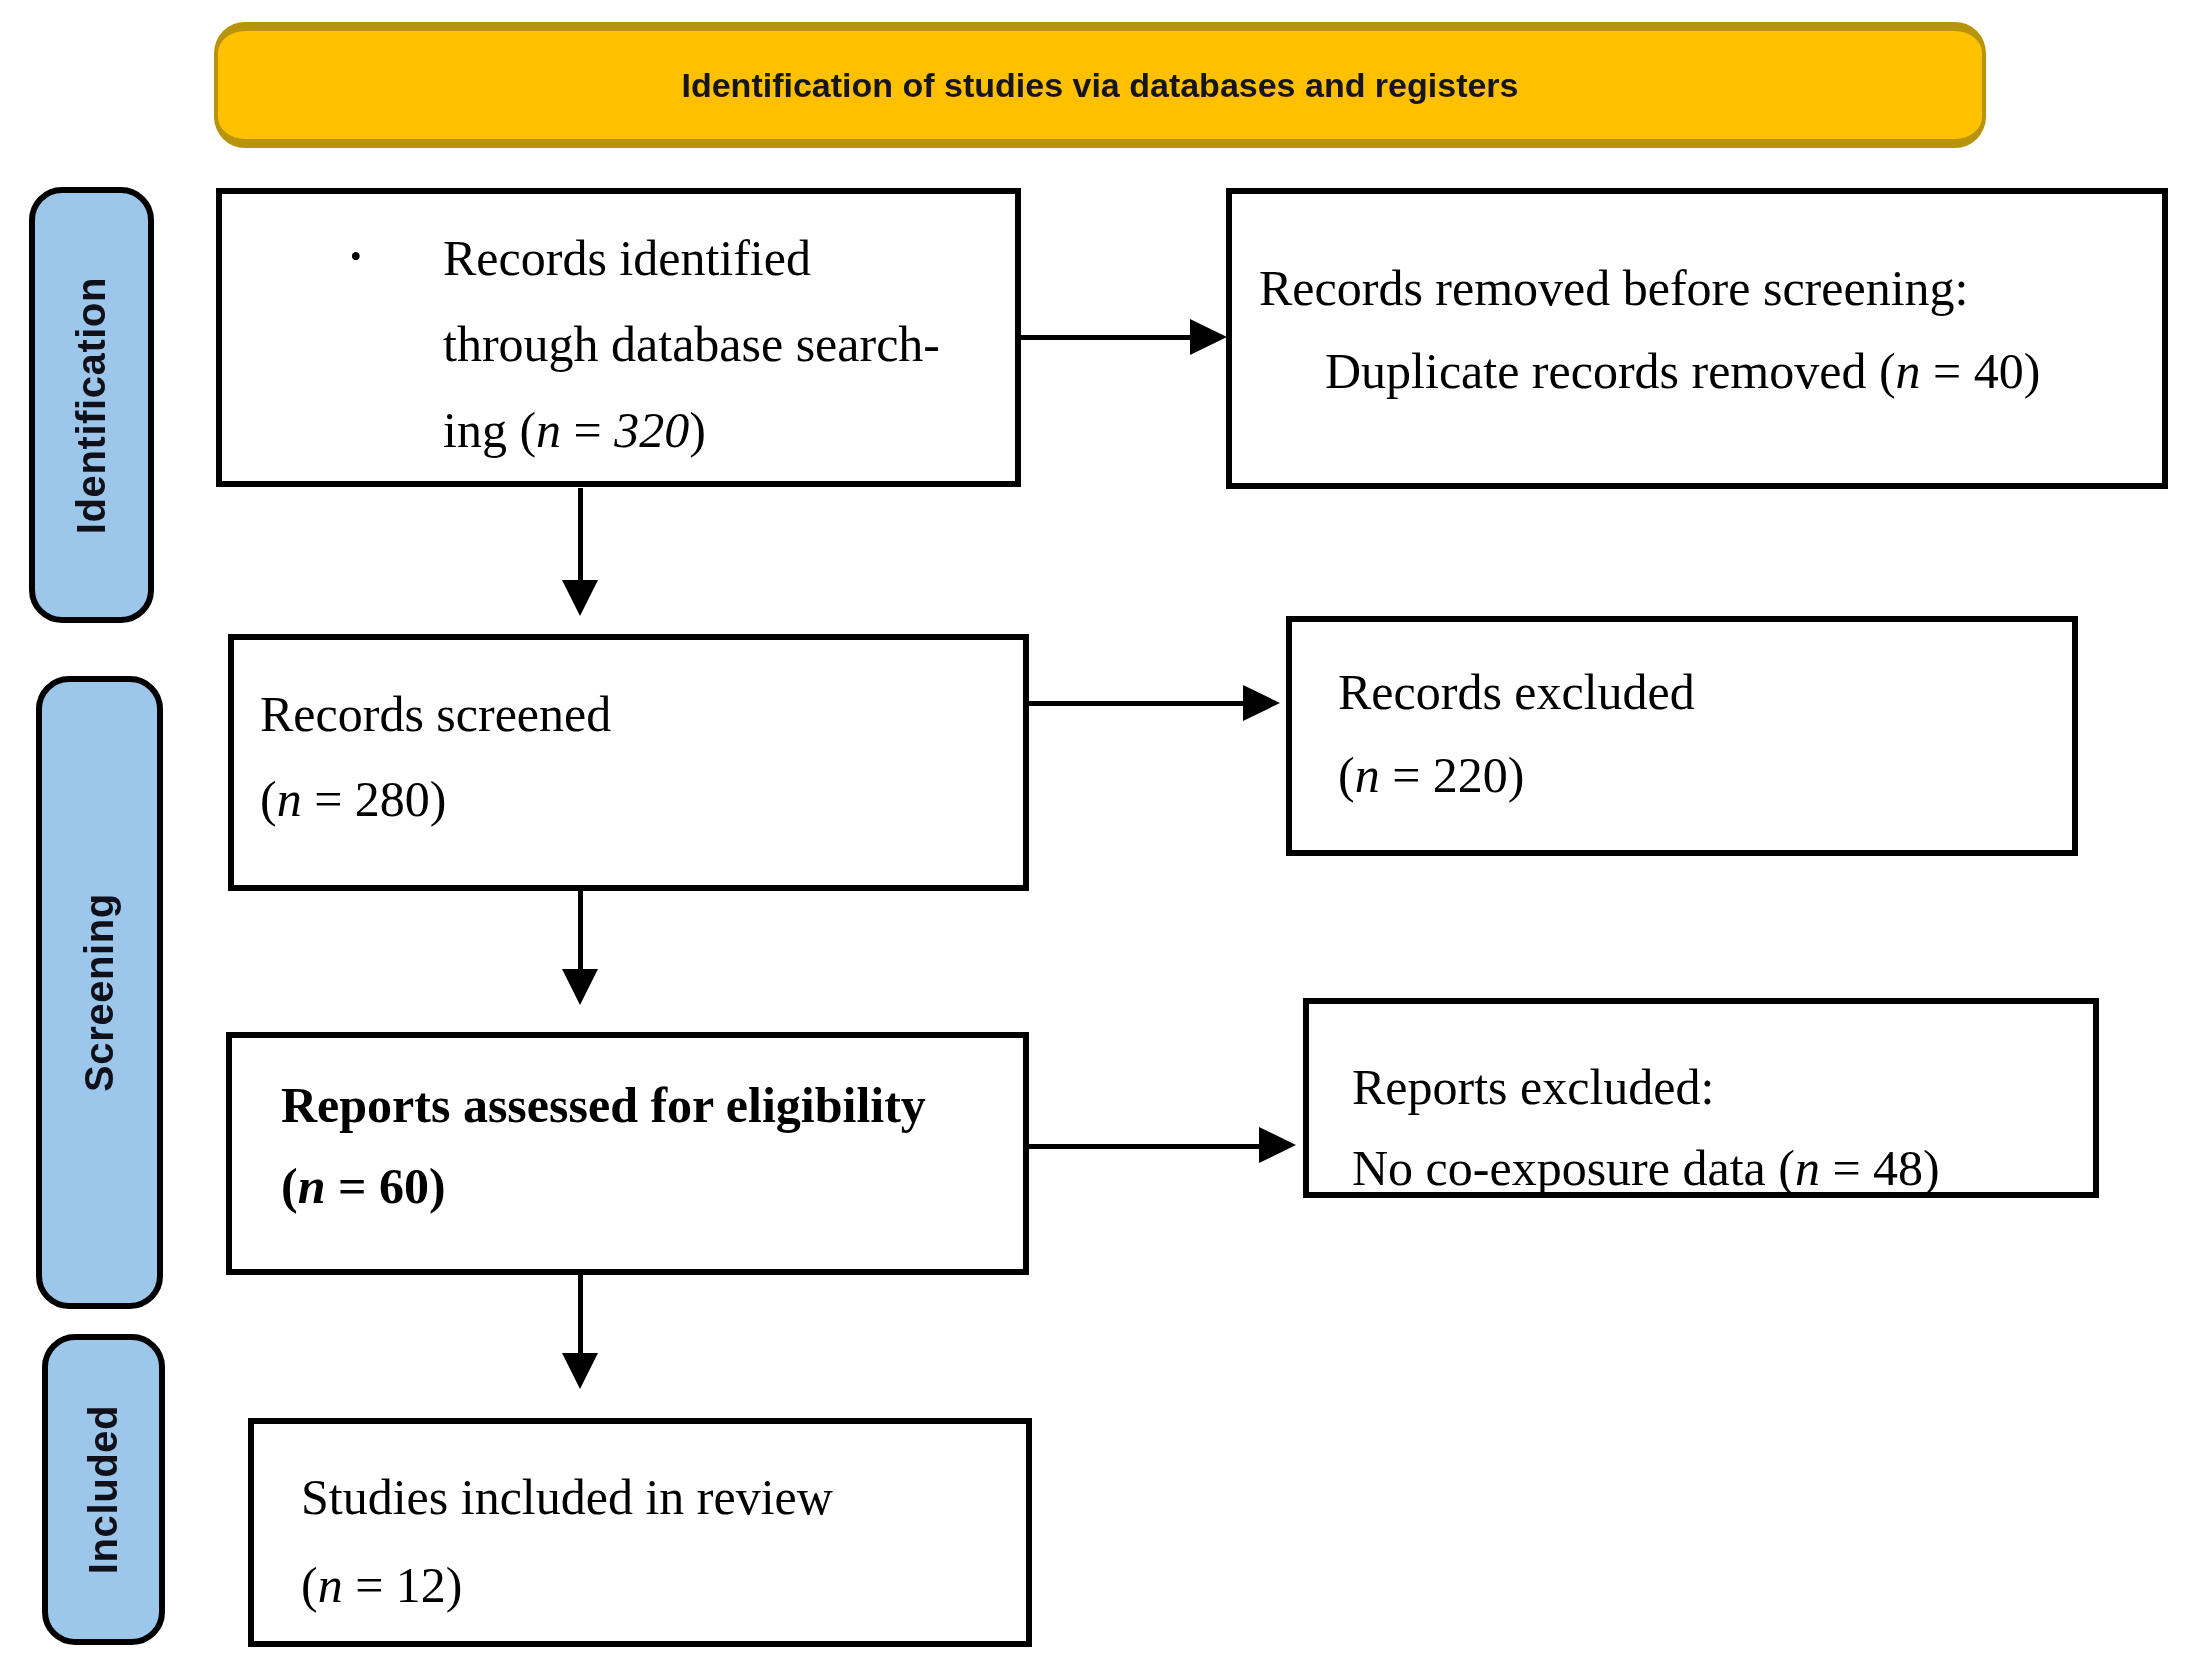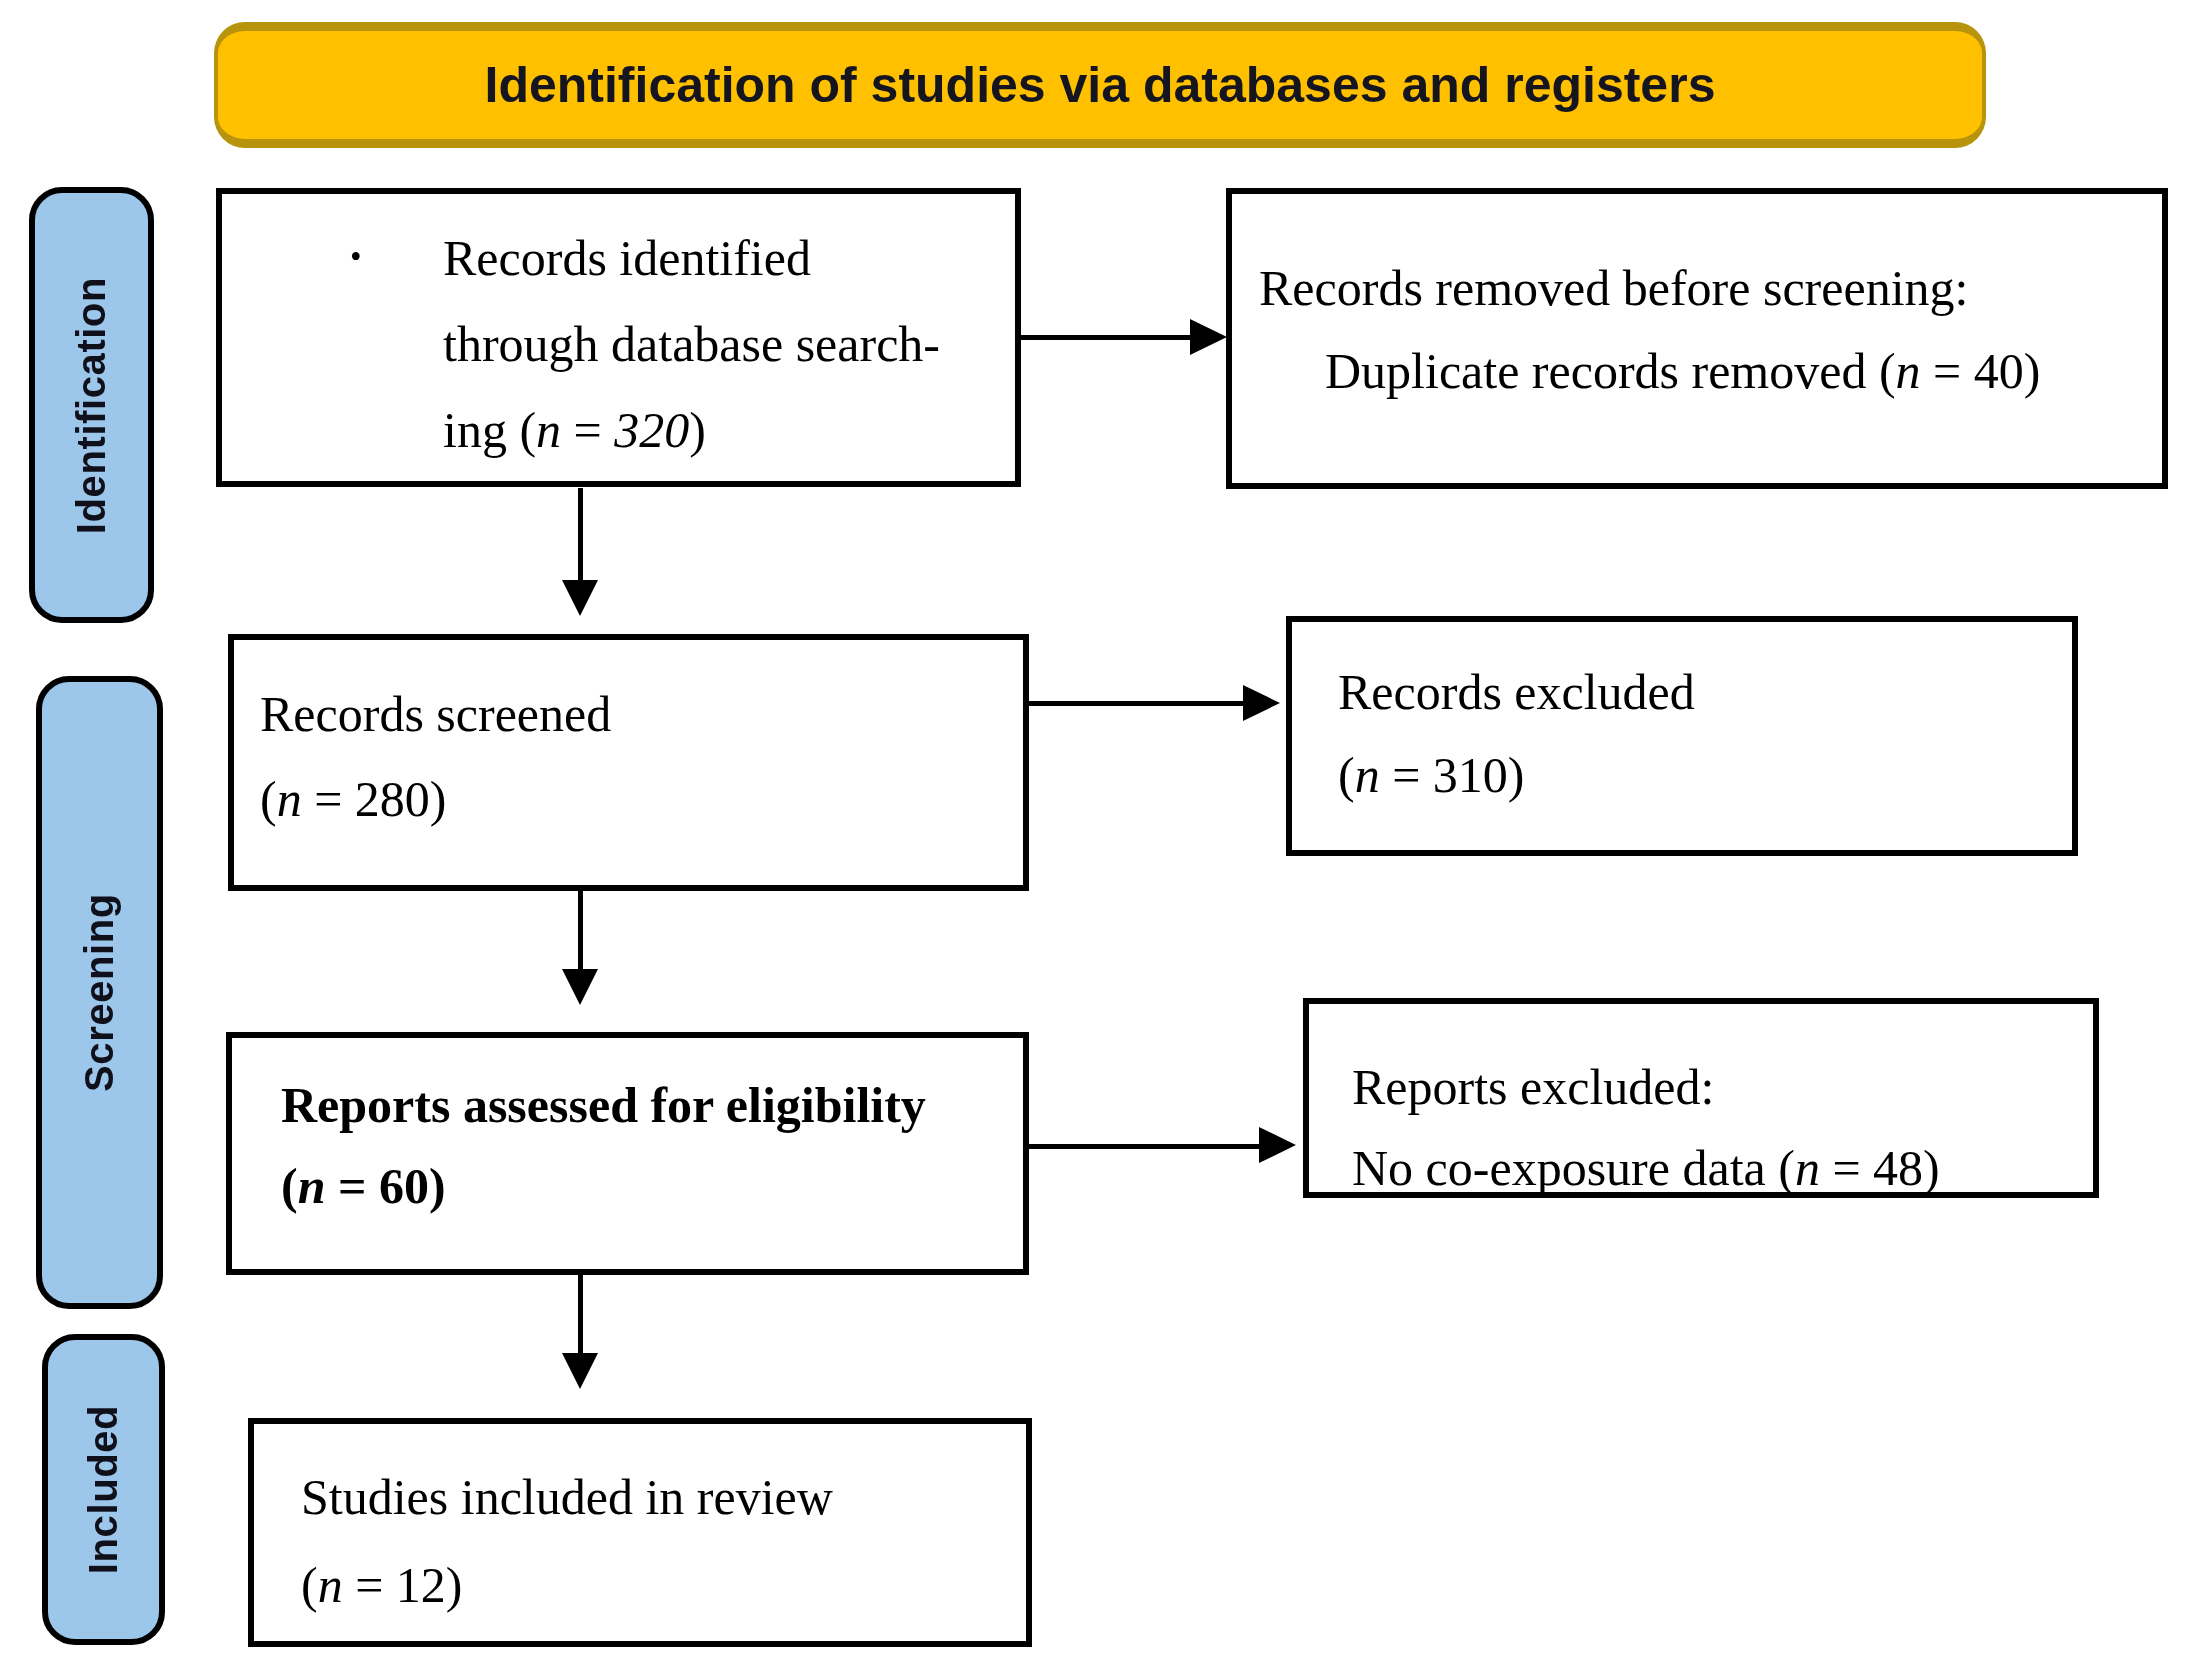--- a/index.html
+++ b/index.html
@@ -21,21 +21,21 @@
     border: 4.4px solid #B8940C;
     border-top-width: 9px;
     border-bottom-width: 9px;
     border-radius: 31px;
     box-sizing: border-box;
     display: flex; align-items: center; justify-content: center;
   }
   .banner-title {
     font-family: "Liberation Sans", "DejaVu Sans", sans-serif;
     font-weight: bold;
-    font-size: 50px;
+    font-size: 34px;
     color: #15151f;
     white-space: nowrap;
   }
 
   
   .stage {
     position: absolute;
     background: #9CC6EA;
     border: 6.7px solid #000000;
     border-radius: 33px;
@@ -168,21 +168,21 @@
   <div class="fbox" id="box-screened">
     <div class="bcontent">
       <div class="tline">Records screened</div>
       <div class="tline"><span>(</span><span class="nvar">n</span><span> = </span><span>280</span><span>)</span></div>
     </div>
   </div>
 
   <div class="fbox" id="box-excluded">
     <div class="bcontent">
       <div class="tline">Records excluded</div>
-      <div class="tline"><span>(</span><span class="nvar">n</span><span> = </span><span>310</span><span>)</span></div>
+      <div class="tline"><span>(</span><span class="nvar">n</span><span> = </span><span>220</span><span>)</span></div>
     </div>
   </div>
 
   <div class="fbox" id="box-assessed">
     <div class="bcontent">
       <div class="tline">Reports assessed for eligibility</div>
       <div class="tline"><span>(</span><span class="nvar">n</span><span> = </span><span>60</span><span>)</span></div>
     </div>
   </div>
 

